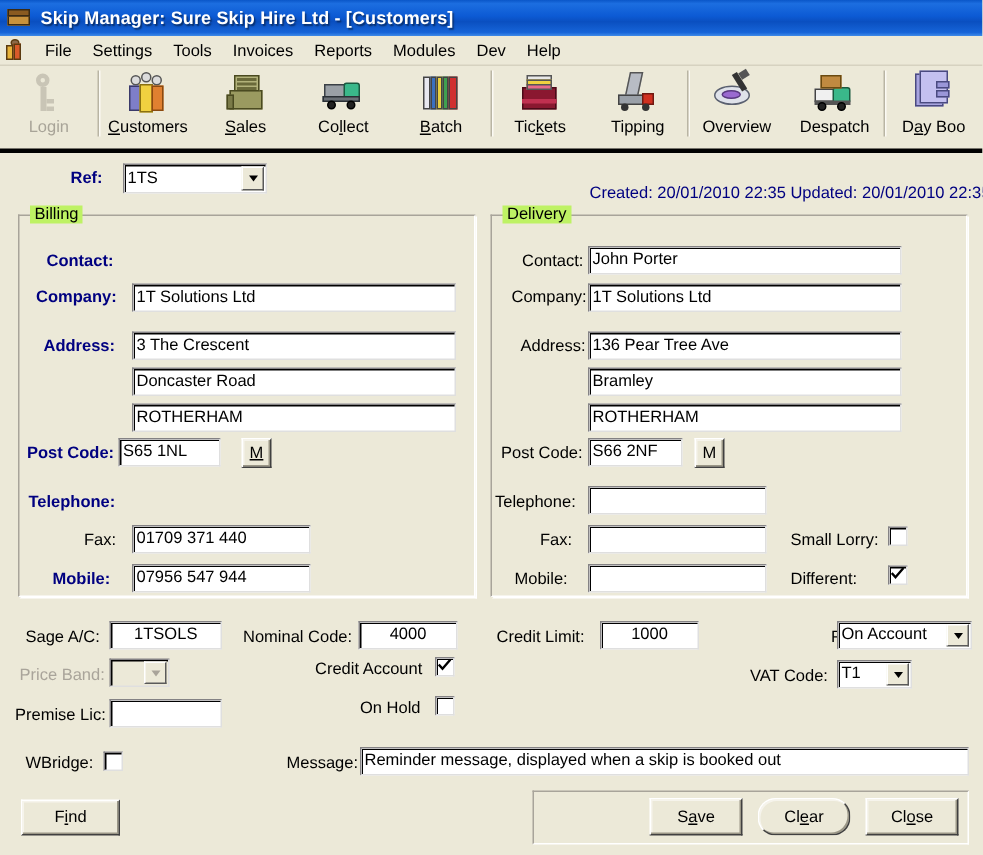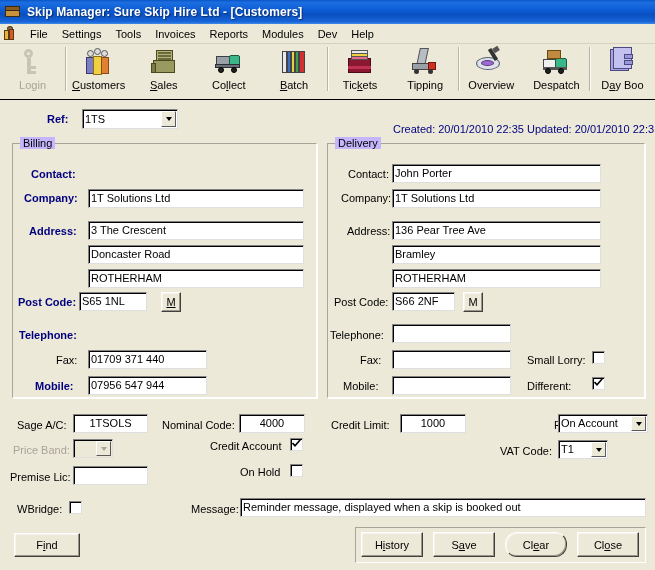--- a/index.html
+++ b/index.html
@@ -35,21 +35,21 @@
   .menu-app-icon i{position:absolute;display:block;}
   .menu-app-icon .a{left:1px;top:4px;width:5px;height:10px;background:#e8b33a;border:1px solid #5a3a10;box-sizing:border-box;}
   .menu-app-icon .b{left:6px;top:3px;width:5px;height:11px;background:#d85a2a;border:1px solid #5a3a10;box-sizing:border-box;}
   .menu-app-icon .c{left:4px;top:0px;width:6px;height:5px;border-radius:50%;background:#8a6a4a;border:1px solid #5a3a10;box-sizing:border-box;}
   .menuitem{padding:2px 7px;color:#000;font-size:11px;cursor:default;}
 
   
   .toolbar{
     position:absolute;left:0;top:44px;width:655px;height:55px;
     background:#ece9d8;display:flex;align-items:flex-start;
-    border-bottom:1px solid #000000;
+    border-bottom:3px solid #000000;
   }
   .tbtn{width:66px;height:53px;display:flex;flex-direction:column;align-items:center;justify-content:flex-start;cursor:default;padding-top:2px;box-sizing:border-box;}
   .tbtn .lbl{font-size:11px;color:#000;margin-top:1px;white-space:nowrap;}
   .tbtn.disabled .lbl{color:#a8a498;}
   .tsep{width:1px;height:44px;background:#b9b5a4;margin-top:3px;box-shadow:1px 0 0 #fbfaf4;}
   .icbox{width:34px;height:32px;position:relative;}
   .icbox i,.icbox b,.icbox u,.icbox s{position:absolute;display:block;}
 
   
   .lbl-b{color:#000080;font-weight:bold;font-size:11px;}
@@ -80,21 +80,21 @@
   .arrow-dn{width:0;height:0;border-left:3px solid transparent;border-right:3px solid transparent;border-top:4px solid #000;}
   .arrow-dn.dis{border-top-color:#a9a49a;}
   .grp-border{
     position:absolute;border:1px solid #a8a49a;border-right-color:#fff;border-bottom-color:#fff;
     box-sizing:border-box;
   }
   .grp-border2{
     position:absolute;border:1px solid #fff;border-left-color:transparent;border-top-color:transparent;
     box-sizing:border-box;pointer-events:none;
   }
-  .grp-title{position:absolute;background:#c4b5fd;padding:0 3px;font-size:11px;color:#000;}
+  .grp-title{position:absolute;background:#bef264;padding:0 3px;font-size:11px;color:#000;}
   .cbox{
     position:absolute;width:13px;height:13px;background:#fff;
     border:1px solid;border-color:#848284 #dfdfdf #dfdfdf #848284;
     box-shadow:inset 1px 1px 0 #000;box-sizing:border-box;
   }
   .cbox .tick{
     position:absolute;left:1px;top:0px;width:9px;height:9px;
   }
   .btn{
     position:absolute;background:#ece9d8;
@@ -391,23 +391,20 @@
 
   <div class="lab lbl-n" style="left:191px;top:503px;">Message:</div>
   <div class="field" style="left:240px;top:498px;width:406px;height:19px;">Reminder message, displayed when a skip is booked out</div>
 
   <div class="btn" style="left:14px;top:533px;width:66px;height:24px;">
     <span><span>F</span><span class="acc">i</span><span>nd</span></span>
   </div>
 
   <div class="bottomframe" style="left:355px;top:527px;width:291px;height:36px;"></div>
 
-  <div class="btn" style="left:361px;top:532px;width:62px;height:25px;">
-    <span><span>H</span><span class="acc">i</span><span>story</span></span>
-  </div>
   <div class="btn" style="left:433px;top:532px;width:62px;height:25px;">
     <span><span>S</span><span class="acc">a</span><span>ve</span></span>
   </div>
   <div class="btn" style="left:505px;top:532px;width:62px;height:25px;border-radius:12px;">
     <span><span>Cl</span><span class="acc">e</span><span>ar</span></span>
   </div>
   <div class="btn" style="left:577px;top:532px;width:62px;height:25px;">
     <span><span>Cl</span><span class="acc">o</span><span>se</span></span>
   </div>
 

